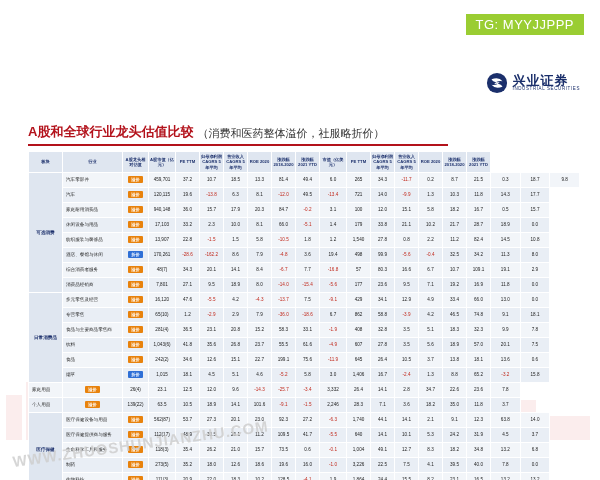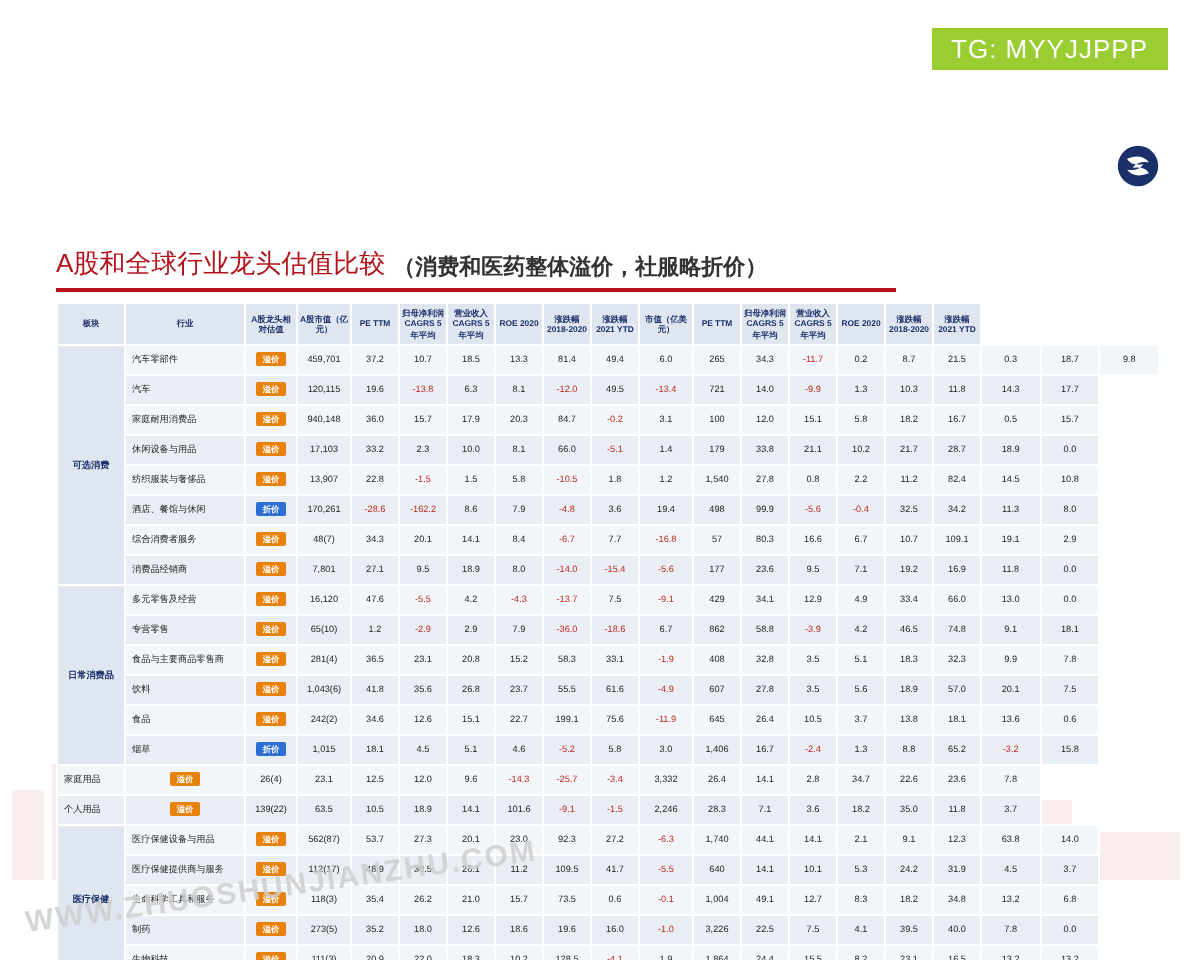--- a/index.html
+++ b/index.html
@@ -41,24 +41,24 @@
   .logo-mark{width:22px;height:22px;}
   .logo-text{line-height:1.05;}
   .logo-cn{font-size:13px;font-weight:bold;color:#1b2f6b;letter-spacing:1px;}
   .logo-en{font-size:4.5px;color:#1b2f6b;letter-spacing:.6px;}
 
   .title-row{
     display:flex;align-items:flex-end;gap:4px;
     padding-bottom:3px;
   }
   .title-main{
-    font-size:13px;font-weight:normal;color:#b3121b;
+    font-size:13px;font-weight:bold;color:#b3121b;
   }
   .title-sub{
-    font-size:11px;font-weight:bold;color:#333333;margin-top:48px;
+    font-size:11px;font-weight:normal;color:#333333;margin-top:48px;
   }
   .title-rule{
     height:2px;background:#b3121b;width:420px;margin-bottom:5px;
   }
 
   
   table{
     border-collapse:collapse;
     width:552px;
     table-layout:fixed;
@@ -147,20 +147,24 @@
 
 <div class="tg-badge">TG: MYYJJPPP</div>
 
 <div class="slide">
 
   <div class="logo-row">
     <svg class="logo-mark" viewBox="0 0 24 24">
       <circle cx="12" cy="12" r="11" fill="#1b2f6b"></circle>
       <path d="M6 8 q8 -3 12 2 q-6 -1 -9 3 q7 -1 9 3 q-8 3 -12 -2 q6 1 9 -3 q-7 1 -9 -3 z" fill="#ffffff"></path>
     </svg>
+    <div class="logo-text">
+      <div class="logo-cn">兴业证券</div>
+      <div class="logo-en">INDUSTRIAL SECURITIES</div>
+    </div>
   </div>
 
   <div class="title-row">
     <span class="title-main">A股和全球行业龙头估值比较</span>
     <span class="title-sub">（消费和医药整体溢价，社服略折价）</span>
   </div>
   <div class="title-rule"></div>
 
   <table>
     <colgroup>

